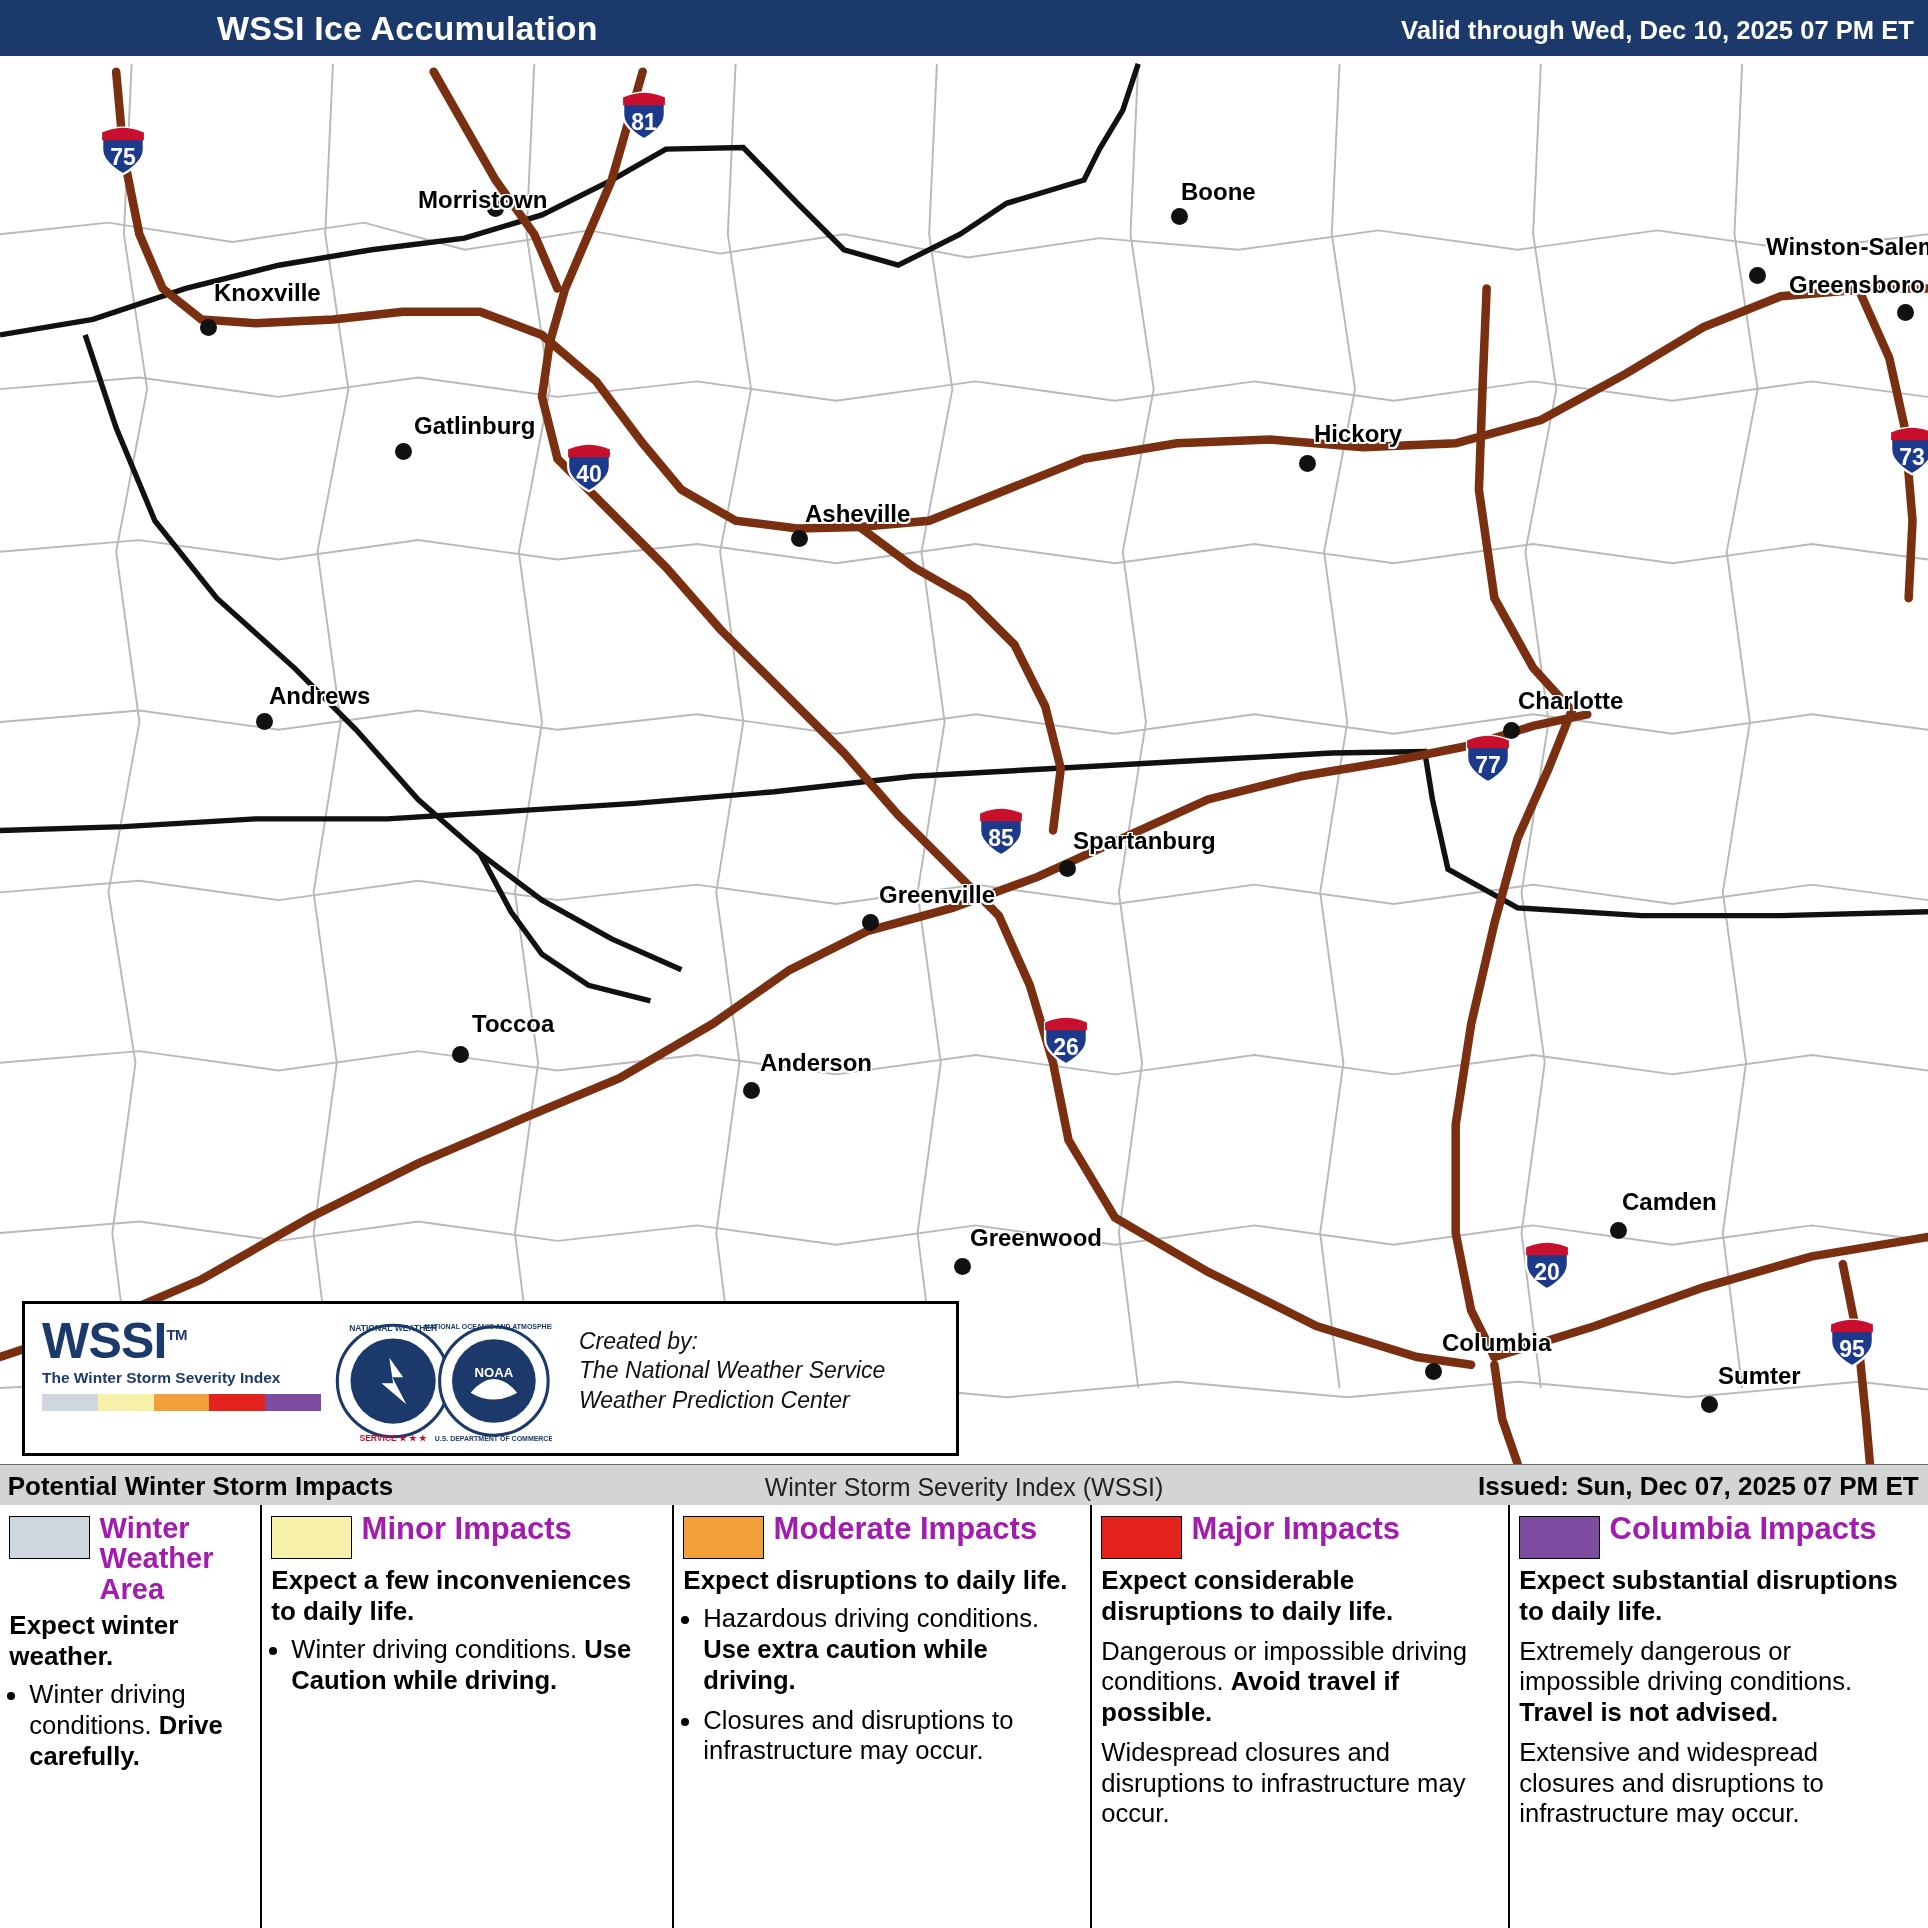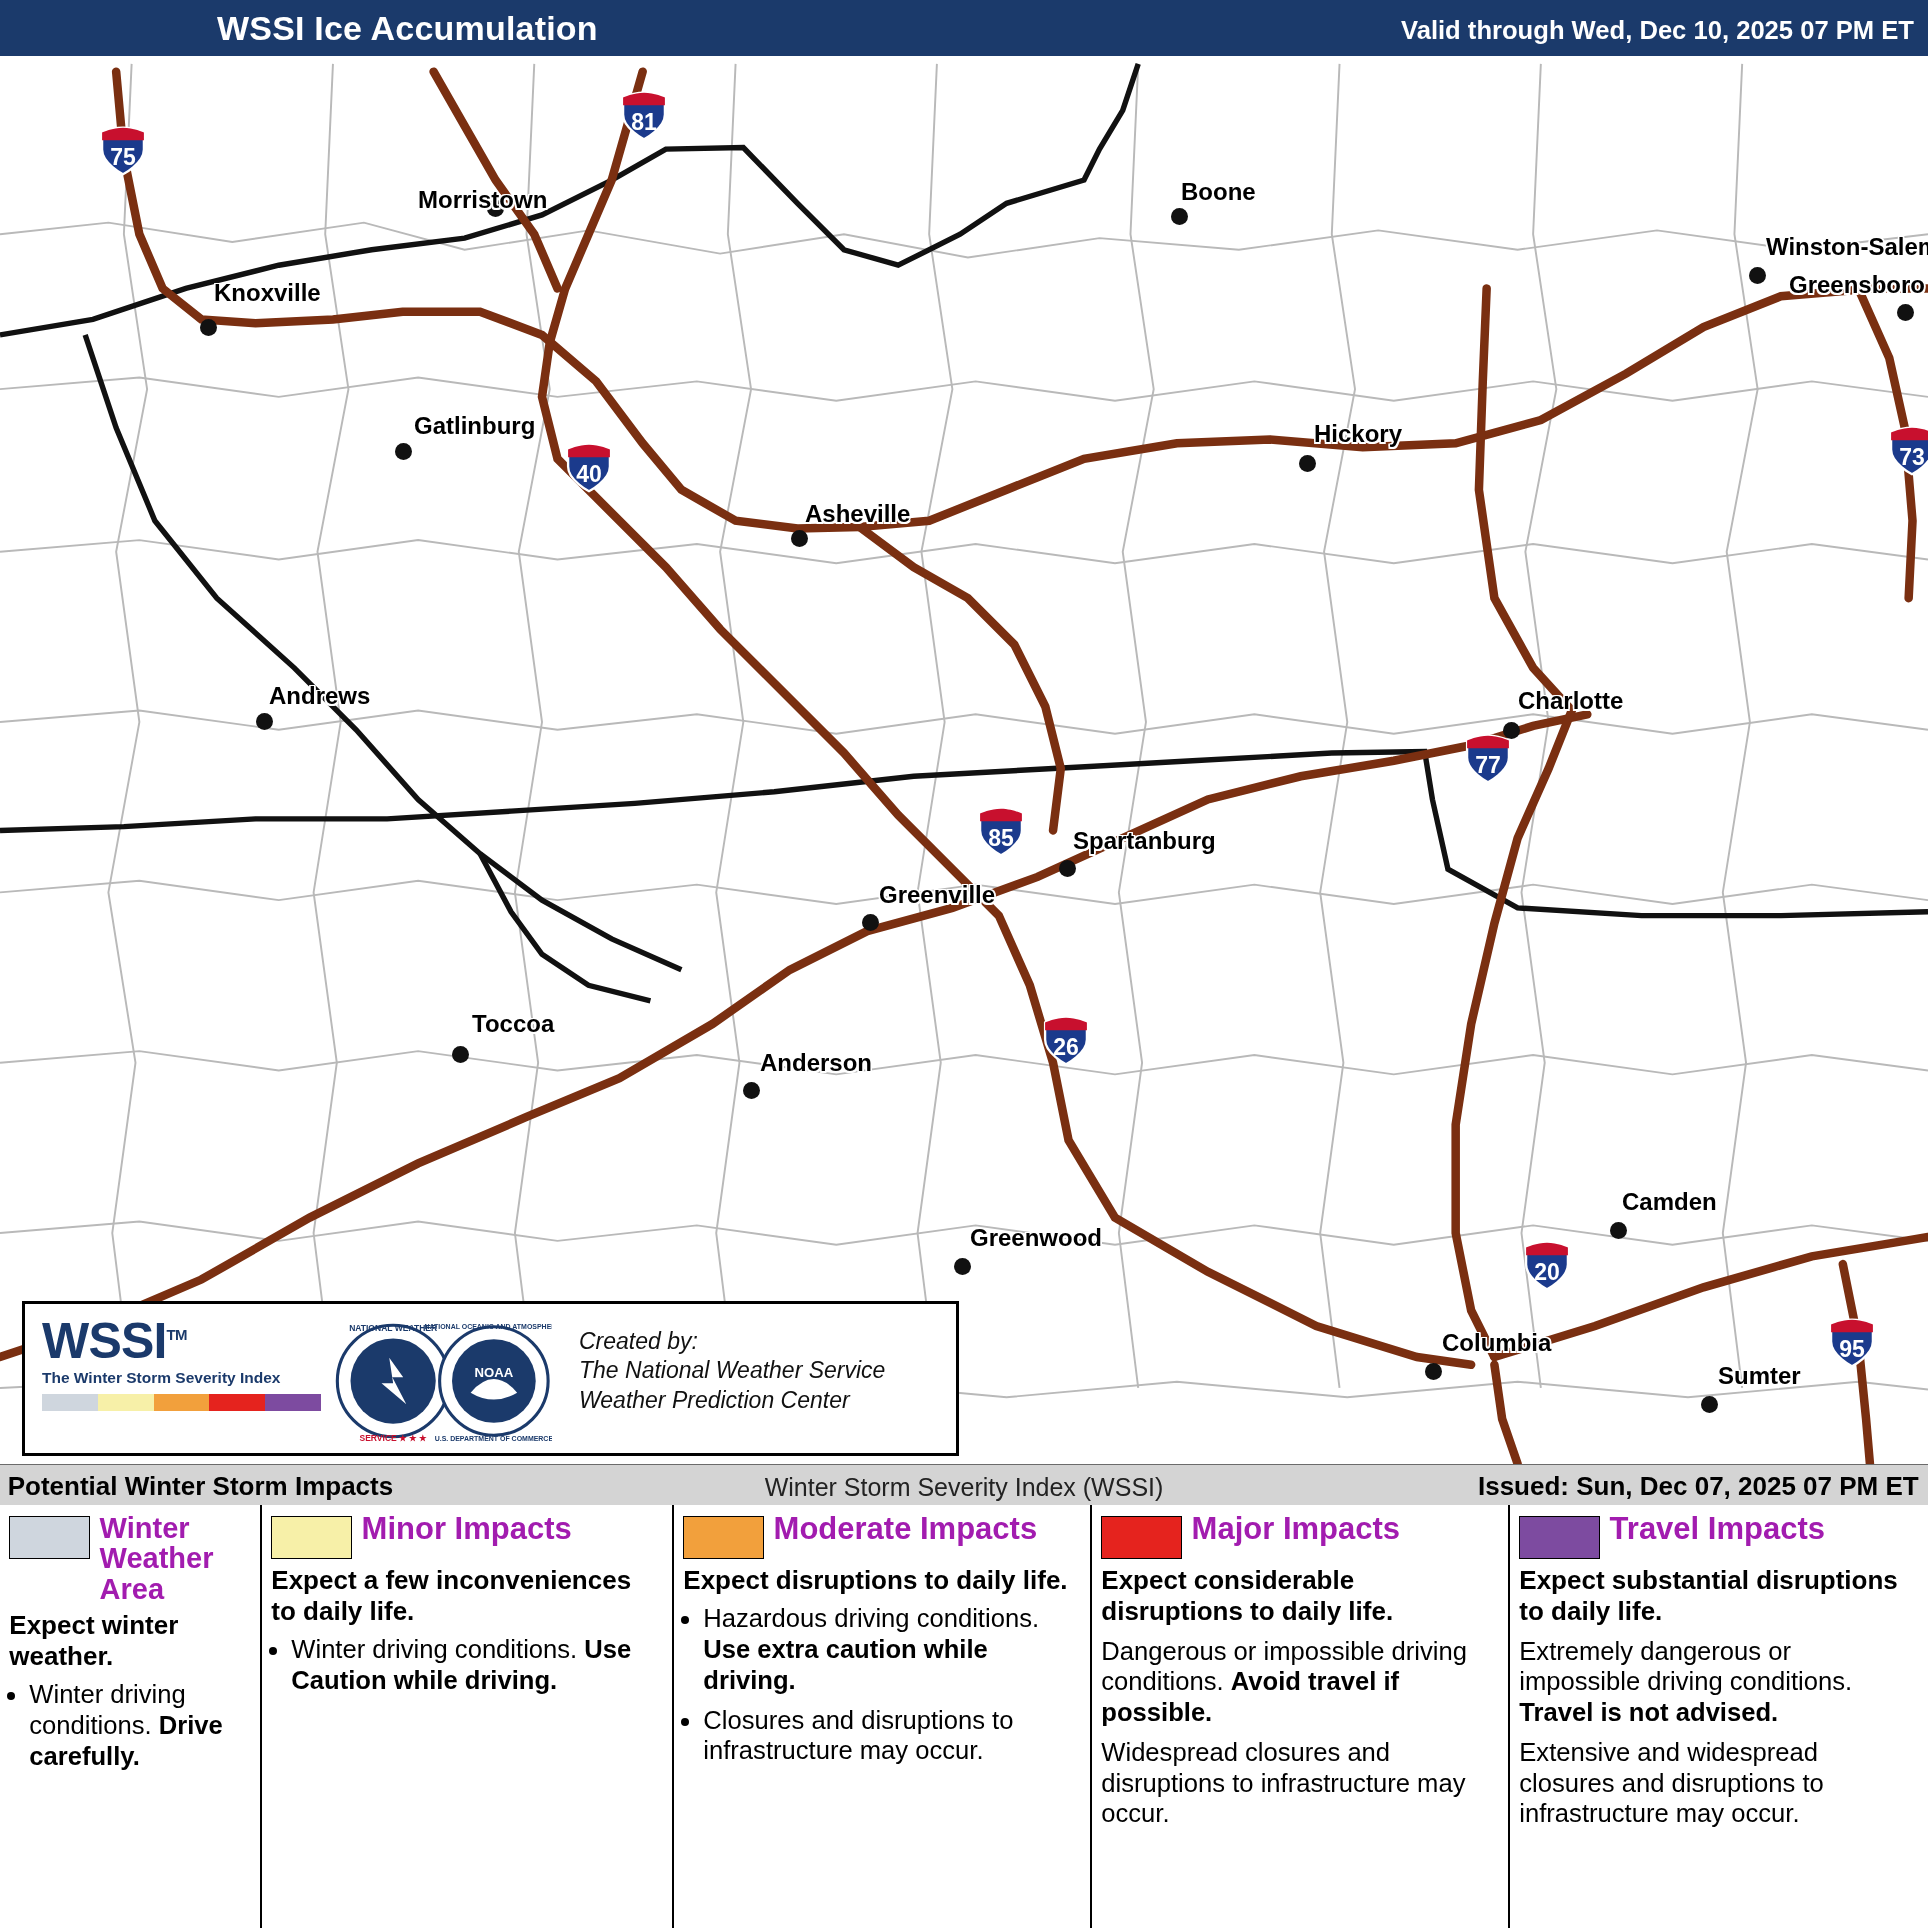--- a/index.html
+++ b/index.html
@@ -387,21 +387,21 @@
         <div class="headtext">Major Impacts</div>
       </div>
       <div class="lead">Expect considerable disruptions to daily life.</div>
       <p class="body"><span>Dangerous or impossible driving conditions. </span><b>Avoid travel if possible.</b></p>
       <p class="body"><span>Widespread closures and disruptions to infrastructure may occur.</span></p>
     </div>
 
     <div class="col c4">
       <div class="head">
         <div class="swatch" style="background:#7d4ba0"></div>
-        <div class="headtext">Travel Impacts</div>
+        <div class="headtext">Columbia Impacts</div>
       </div>
       <div class="lead">Expect substantial disruptions to daily life.</div>
       <p class="body"><span>Extremely dangerous or impossible driving conditions. </span><b>Travel is not advised.</b></p>
       <p class="body"><span>Extensive and widespread closures and disruptions to infrastructure may occur.</span></p>
     </div>
 
   </div>
 </div>
 
 

